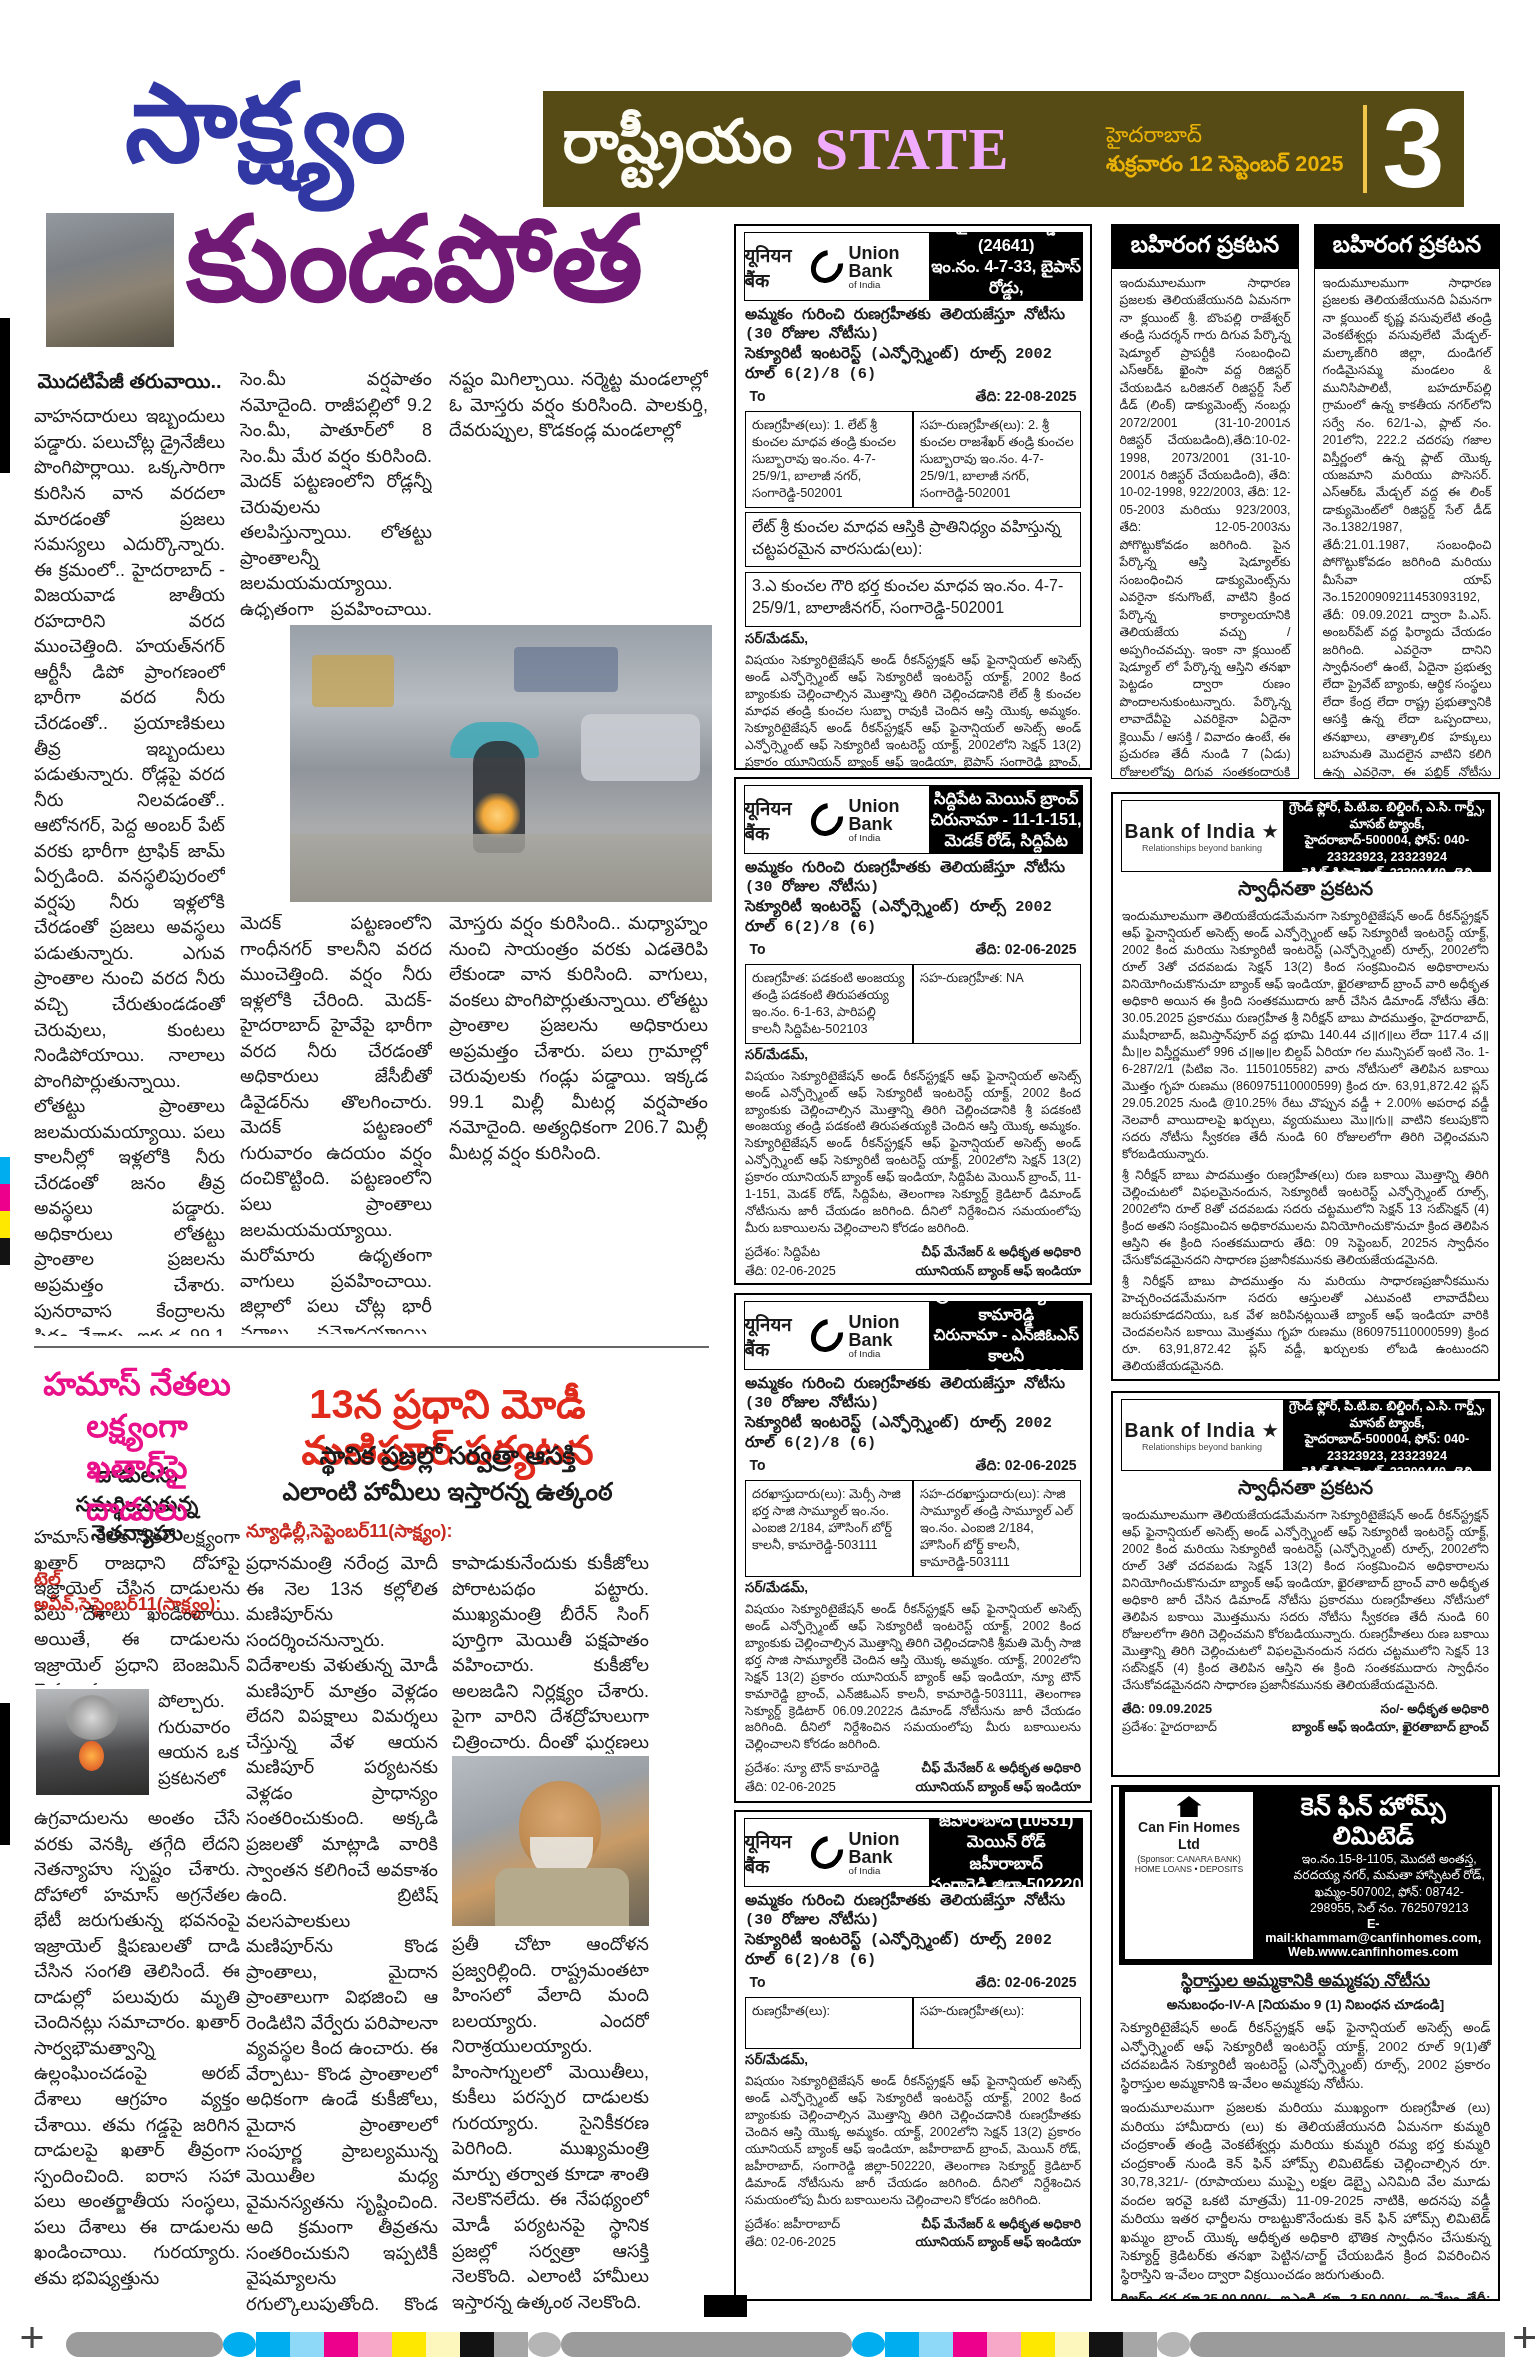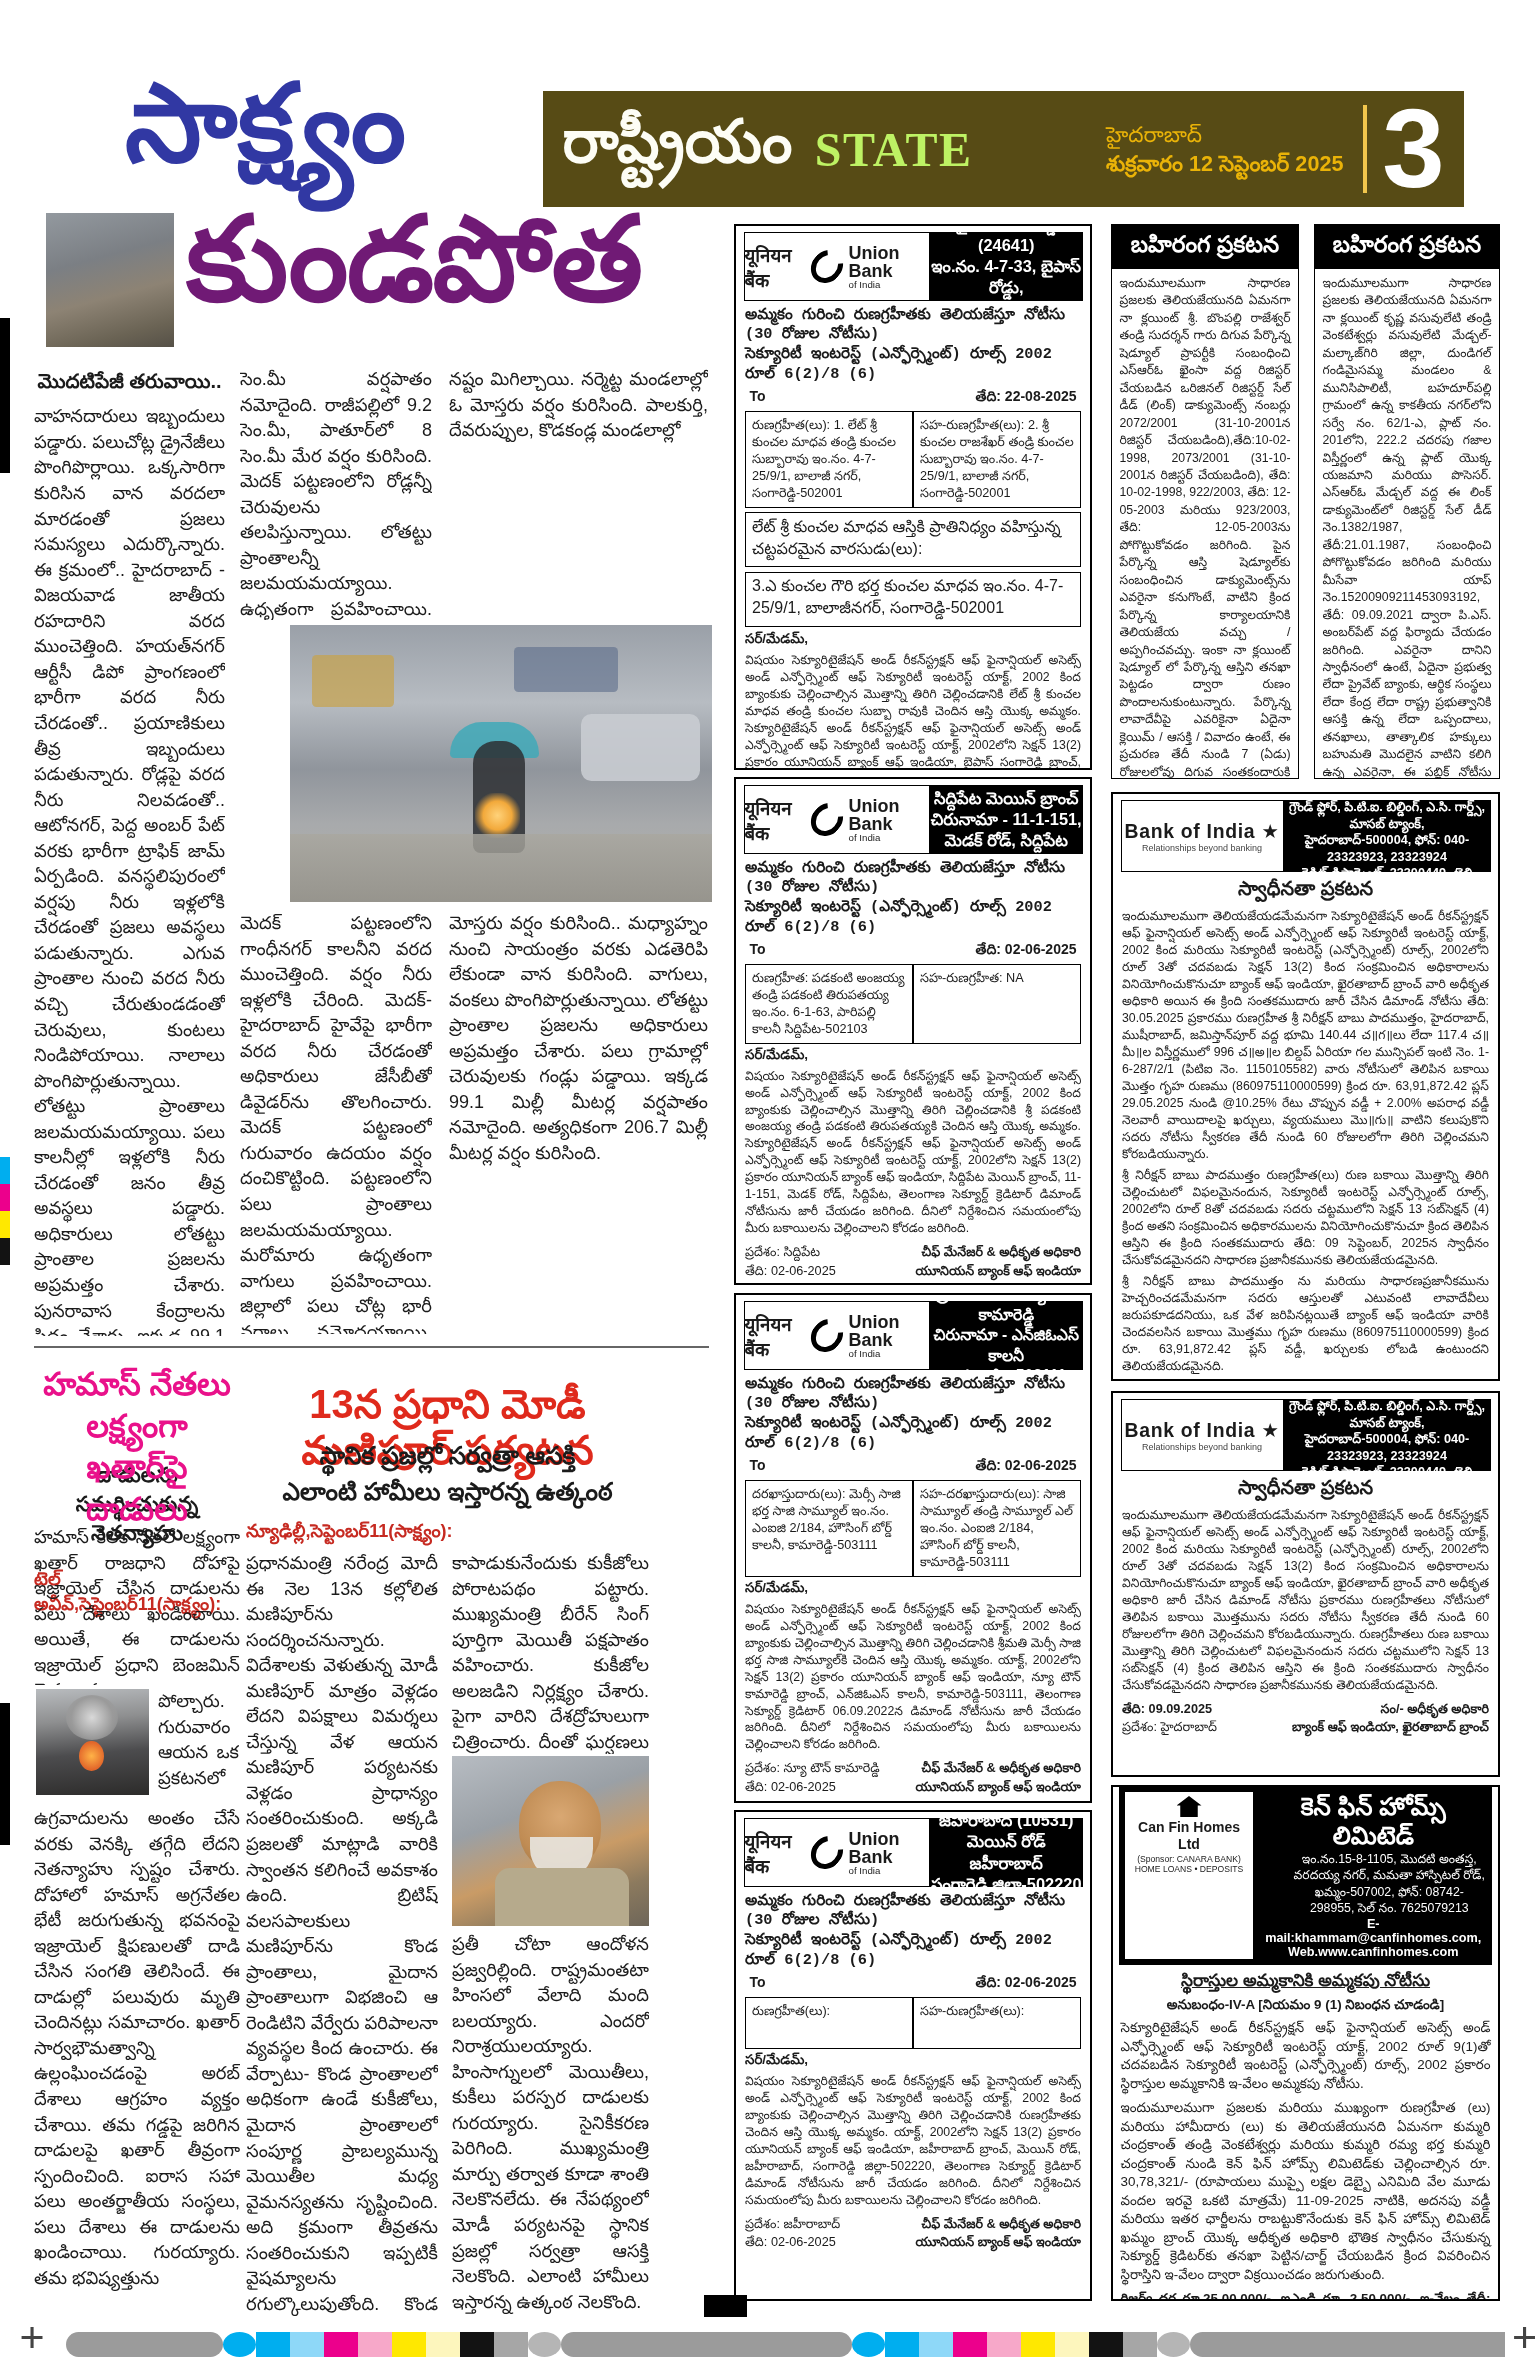--- a/index.html
+++ b/index.html
@@ -6,21 +6,21 @@
   .page{position:relative;width:1541px;height:2377px;background:#fff;margin:0 auto;
         font-family:"Liberation Sans","DejaVu Sans",sans-serif;color:#1b1b1b;overflow:hidden;}
   .abs{position:absolute;}
   .jtext{text-align:justify;line-height:1.42;overflow:hidden;word-break:break-word;}
   .center{text-align:center;}
   .bold{font-weight:bold;}
   .photo{background:#9aa0a8;overflow:hidden;}
   
   .masthead-band{background:#574b15;display:flex;align-items:center;padding:0 19.4px;box-sizing:border-box;}
   .band-title-te{font-size:60px;font-weight:700;color:#fdfdf5;}
-  .band-title-en{font-family:"Liberation Serif","DejaVu Serif",serif;font-size:48px;font-weight:700;color:#bef264;margin-left:22.4px;letter-spacing:1.5px;}
+  .band-title-en{font-family:"Liberation Serif","DejaVu Serif",serif;font-size:60px;font-weight:700;color:#f0abfc;margin-left:22.4px;letter-spacing:1.5px;}
   .band-right{color:#eab308;font-size:21.6px;line-height:1.35;margin-right:19.4px;}
   .band-divider{width:4.5px;height:88px;background:#f2c64d;margin-right:15px;}
   .band-page{font-size:112px;font-weight:800;color:#fff;line-height:0.9;}
   
   .headline-main{font-weight:800;color:#701a75;line-height:1.0;letter-spacing:-1.5px;}
   .continued{text-align:center;font-weight:700;font-size:20px;margin-bottom:9px;}
   .dateline{font-weight:700;color:#c62a21;}
   
   .nbox{border:2.2px solid #000;box-sizing:border-box;background:#fff;padding:7.5px 9px;overflow:hidden;}
   .nbox .hdr{display:flex;height:69px;margin:-1.5px -1.5px 4.5px -1.5px;}

